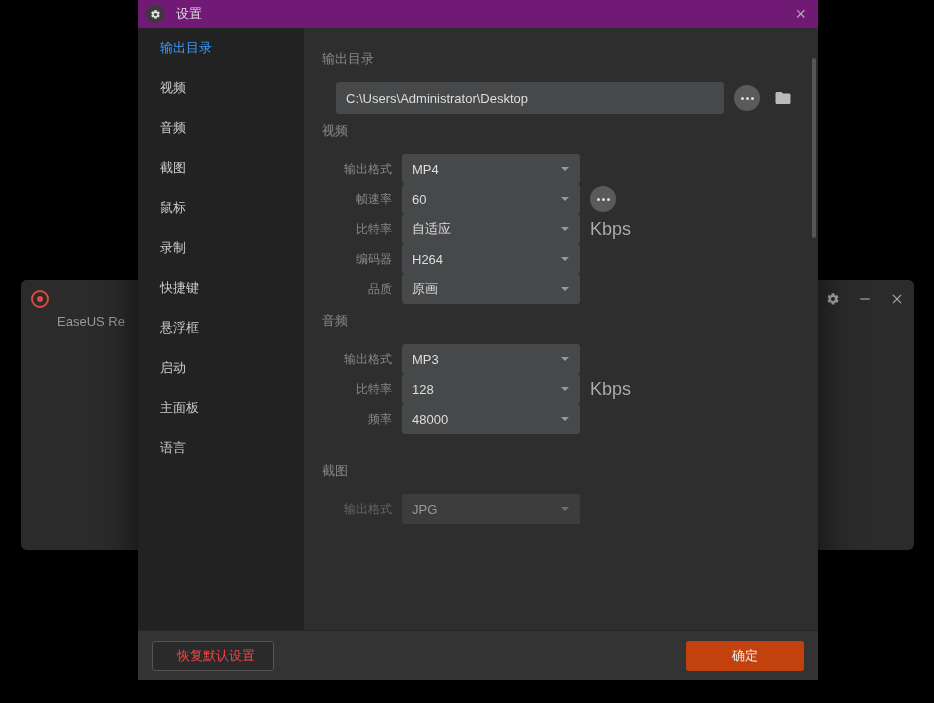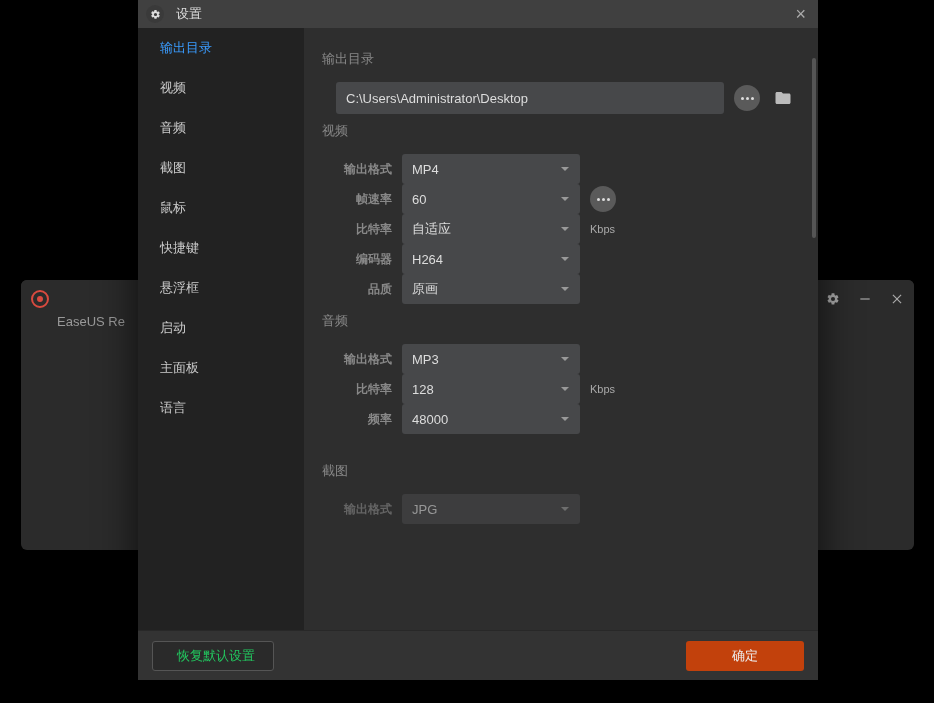--- a/index.html
+++ b/index.html
@@ -60,21 +60,21 @@
     width: 680px;
     height: 680px;
     background: #2e2e2e;
     border-radius: 4px;
     box-shadow: 0 8px 40px rgba(0,0,0,0.7);
     display: flex;
     flex-direction: column;
   }
   .modal-titlebar {
     height: 28px;
-    background: #404040;
+    background: #701a75;
     display: flex;
     align-items: center;
     padding: 0 8px;
     flex-shrink: 0;
   }
   .modal-titlebar .gear {
     width: 18px; height: 18px;
     background: #3a3a3a;
     border-radius: 50%;
     display: flex;
@@ -130,21 +130,20 @@
     display: flex;
     align-items: center;
   }
   .row-label {
     width: 70px;
     text-align: right;
     color: #888;
     font-size: 12px;
     margin-right: 10px;
     flex-shrink: 0;
-    font-weight: bold;
   }
   .path-input {
     flex: 1;
     max-width: 388px;
     height: 32px;
     background: #47484a;
     border-radius: 3px;
     display: flex;
     align-items: center;
     padding: 0 10px;
@@ -169,21 +168,21 @@
     position: absolute;
     right: 10px;
     top: 50%;
     transform: translateY(-50%);
     color: #999;
   }
   .select-chevron svg { width: 10px; height: 10px; display: block; }
   .unit {
     margin-left: 10px;
     color: #aaa;
-    font-size: 11px;
+    font-size: 18px;
   }
   .icon-btn {
     width: 26px; height: 26px;
     border-radius: 50%;
     background: #5a5a5a;
     margin-left: 10px;
     display: flex;
     align-items: center;
     justify-content: center;
     cursor: pointer;
@@ -221,21 +220,21 @@
     border-radius: 3px;
     display: flex;
     align-items: center;
     justify-content: center;
     font-size: 13px;
     cursor: pointer;
   }
   .btn-default {
     background: #2a2a2a;
     border: 1px solid #555;
-    color: #22c55e;
+    color: #ef4444;
     padding-left: 24px;
   }
   .btn-primary {
     background: #c2410c;
     color: #eee;
     width: 118px;
     margin-left: auto;
   }
   .scrollbar-indicator {
     position: absolute;
@@ -286,20 +285,21 @@
     <span class="modal-close">×</span>
   </div>
 
   <div class="modal-body">
     <div class="sidebar">
       <div class="sidebar-item active"><span>输出目录</span></div>
       <div class="sidebar-item"><span>视频</span></div>
       <div class="sidebar-item"><span>音频</span></div>
       <div class="sidebar-item"><span>截图</span></div>
       <div class="sidebar-item"><span>鼠标</span></div>
+      <div class="sidebar-item"><span>录制</span></div>
       <div class="sidebar-item"><span>快捷键</span></div>
       <div class="sidebar-item"><span>悬浮框</span></div>
       <div class="sidebar-item"><span>启动</span></div>
       <div class="sidebar-item"><span>主面板</span></div>
       <div class="sidebar-item"><span>语言</span></div>
     </div>
 
     <div class="content">
       <div class="scrollbar-indicator"></div>
 

